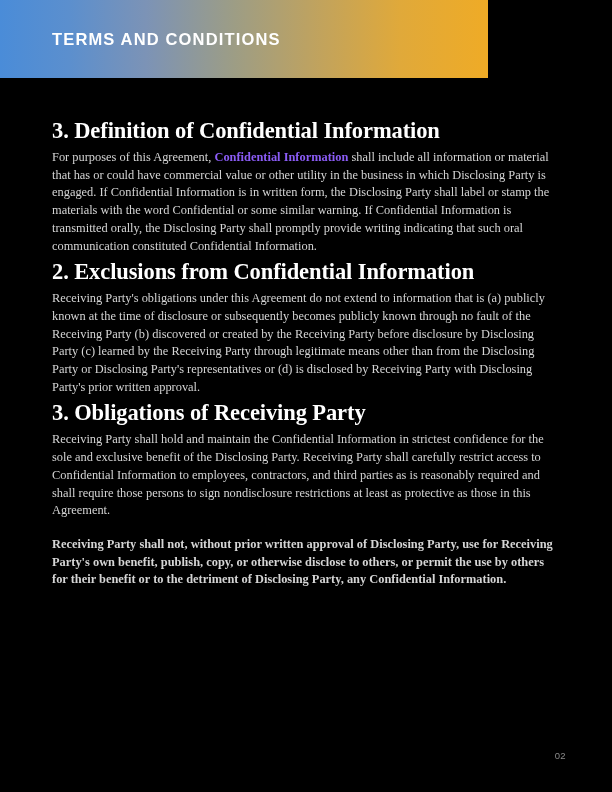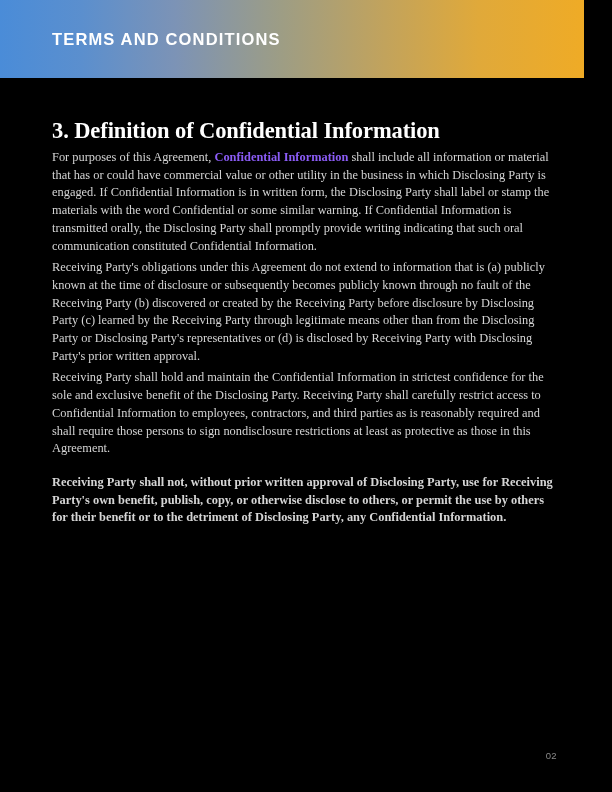--- a/index.html
+++ b/index.html
@@ -21,21 +21,21 @@
     height: 792px;
     background: #000000;
     box-sizing: border-box;
   }
 
   
   .header-band {
     position: absolute;
     top: 0;
     left: 0;
-    width: 584px;
+    width: 488px;
     height: 78px;
     background: linear-gradient(90deg,
         #4a8cd8 0%,
         #5b8fce 14%,
         #7c93b6 30%,
         #9d9d85 48%,
         #c2a35c 66%,
         #e0a93a 82%,
         #efab26 100%);
   }
@@ -97,21 +97,21 @@
   .heading-3-spacing { margin-top: 7px; }
 
   b.strong {
     font-weight: bold;
     color: #8b5cf6;
   }
 
   
   .page-number {
     position: absolute;
-    right: 55px;
+    right: 46px;
     bottom: 30px;
     color: #8a8a8a;
     font-family: "Liberation Sans", "DejaVu Sans", sans-serif;
     font-size: 9.5px;
     letter-spacing: 0.4px;
     line-height: 12px;
   }
 </style>
 </head>
 <body>
@@ -123,24 +123,26 @@
   </div>
 
   <div class="content">
 
     <div class="section sec-1">
       <h2 class="section-heading">3. Definition of Confidential Information</h2>
       <p class="body-text"><span>For purposes of this Agreement, </span><b class="strong">Confidential Information</b><span> shall include all information or material that has or could have commercial value or other utility in the business in which Disclosing Party is engaged. If Confidential Information is in written form, the Disclosing Party shall label or stamp the materials with the word Confidential or some similar warning. If Confidential Information is transmitted orally, the Disclosing Party shall promptly provide writing indicating that such oral communication constituted Confidential Information.</span></p>
     </div>
 
     <div class="section sec-2">
+      <h2 class="section-heading heading-2-spacing">2. Exclusions from Confidential Information</h2>
       <p class="body-text">Receiving Party's obligations under this Agreement do not extend to information that is (a) publicly known at the time of disclosure or subsequently becomes publicly known through no fault of the Receiving Party (b) discovered or created by the Receiving Party before disclosure by Disclosing Party (c) learned by the Receiving Party through legitimate means other than from the Disclosing Party or Disclosing Party's representatives or (d) is disclosed by Receiving Party with Disclosing Party's prior written approval.</p>
     </div>
 
     <div class="section sec-3">
+      <h2 class="section-heading heading-3-spacing">3. Obligations of Receiving Party</h2>
       <p class="body-text">Receiving Party shall hold and maintain the Confidential Information in strictest confidence for the sole and exclusive benefit of the Disclosing Party. Receiving Party shall carefully restrict access to Confidential Information to employees, contractors, and third parties as is reasonably required and shall require those persons to sign nondisclosure restrictions at least as protective as those in this Agreement.</p>
       <p class="body-text">Receiving Party shall not, without prior written approval of Disclosing Party, use for Receiving Party's own benefit, publish, copy, or otherwise disclose to others, or permit the use by others for their benefit or to the detriment of Disclosing Party, any Confidential Information.</p>
     </div>
 
   </div>
 
   <div class="page-number">02</div>
 
 </div>
 

